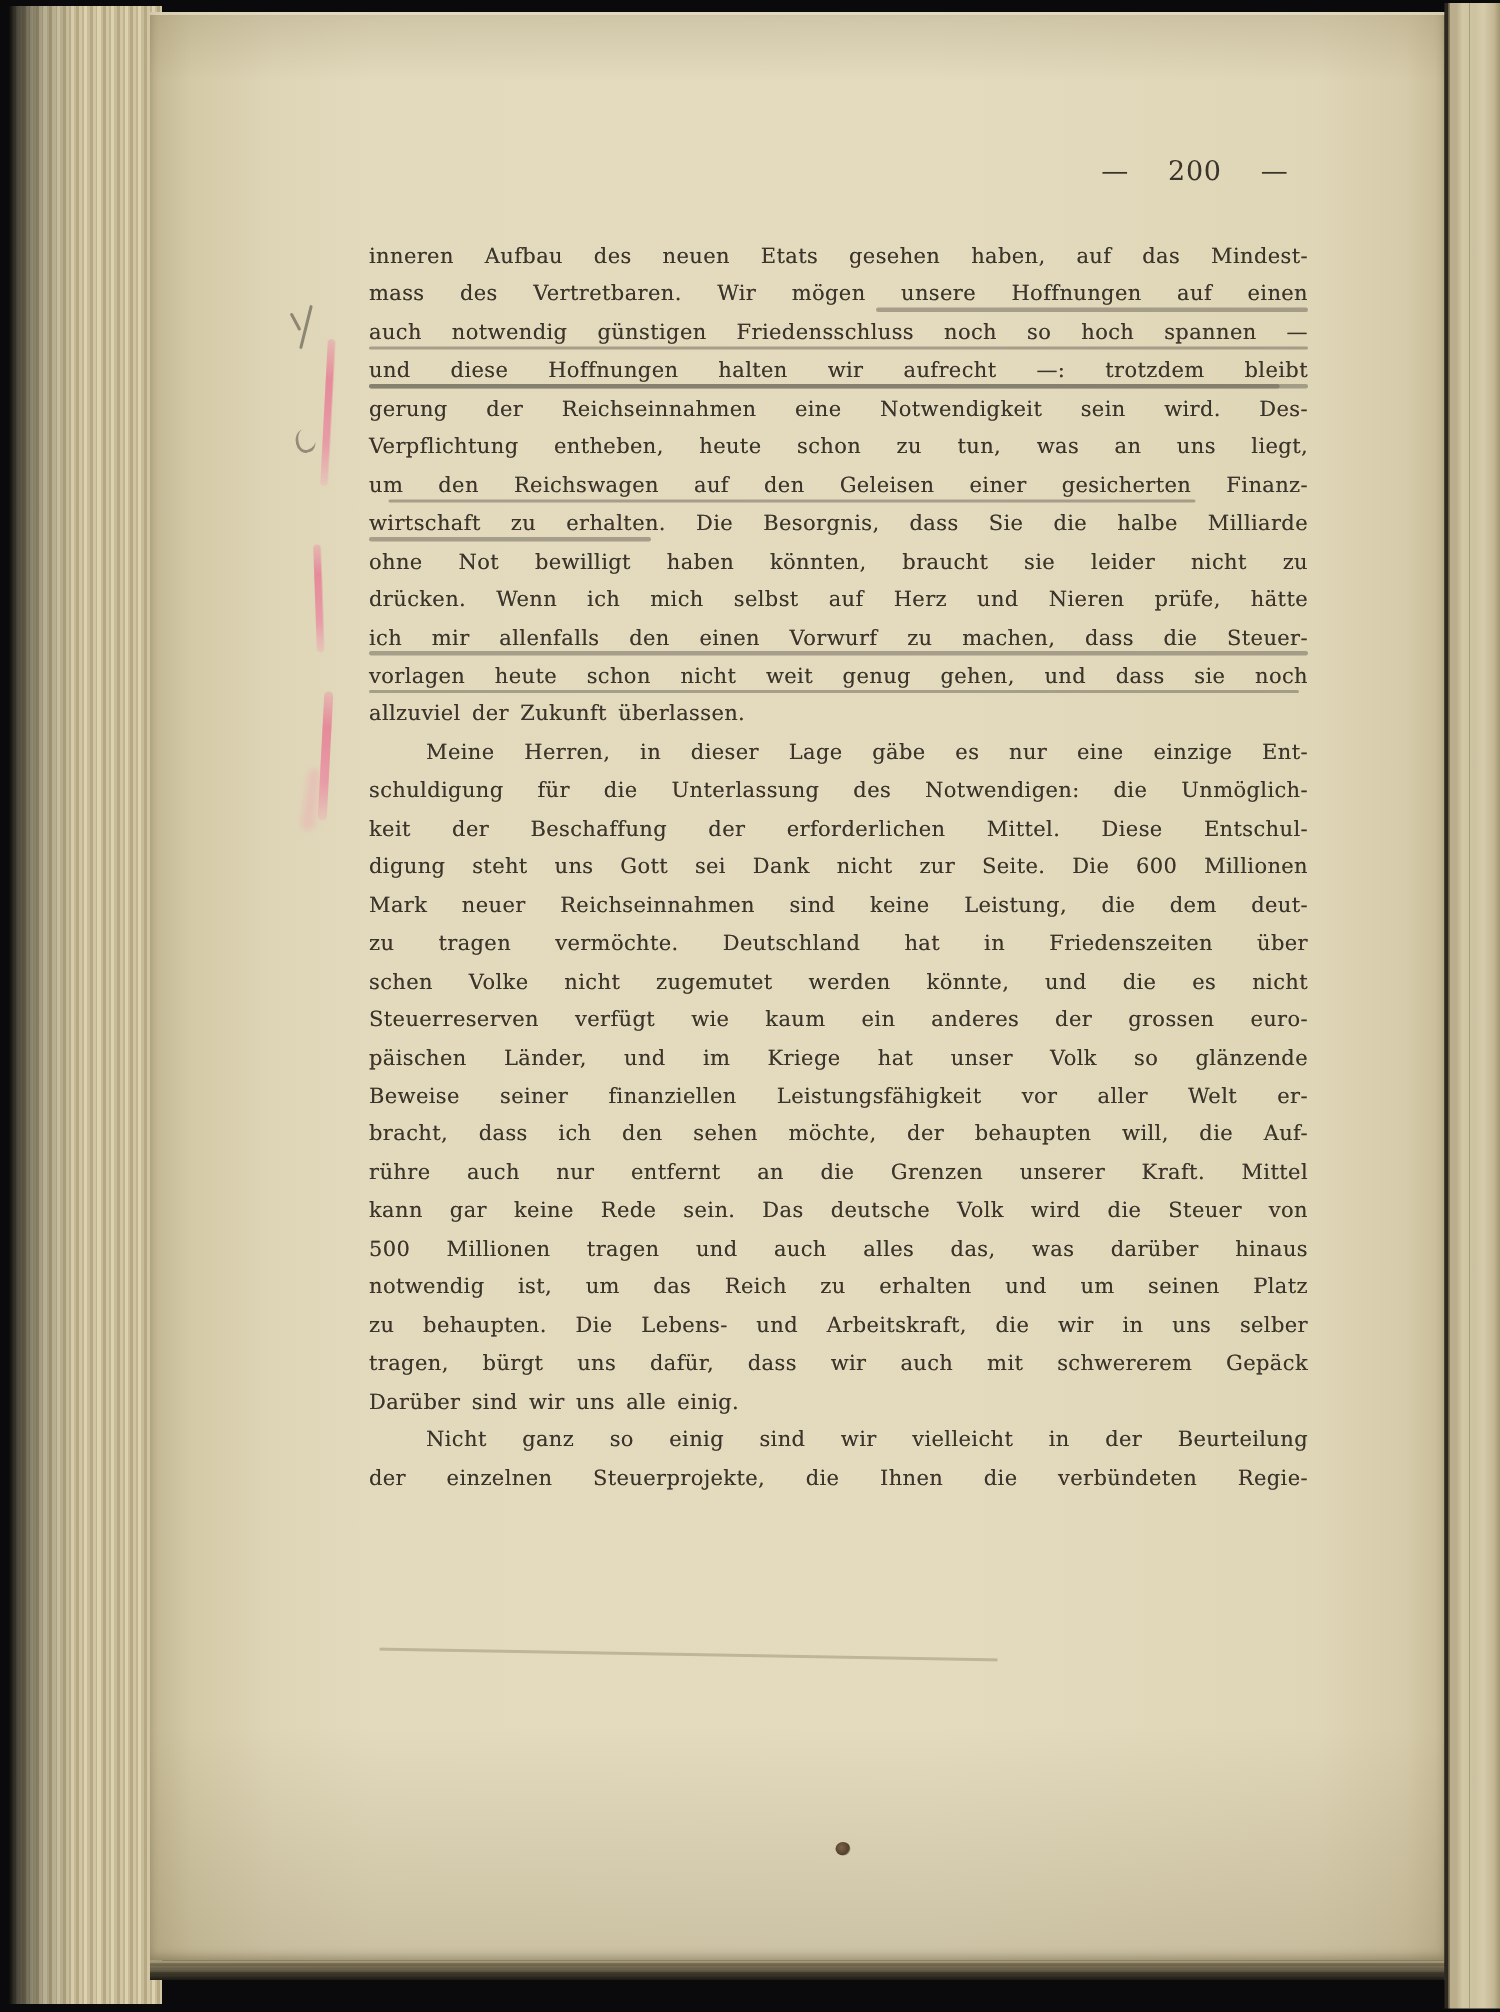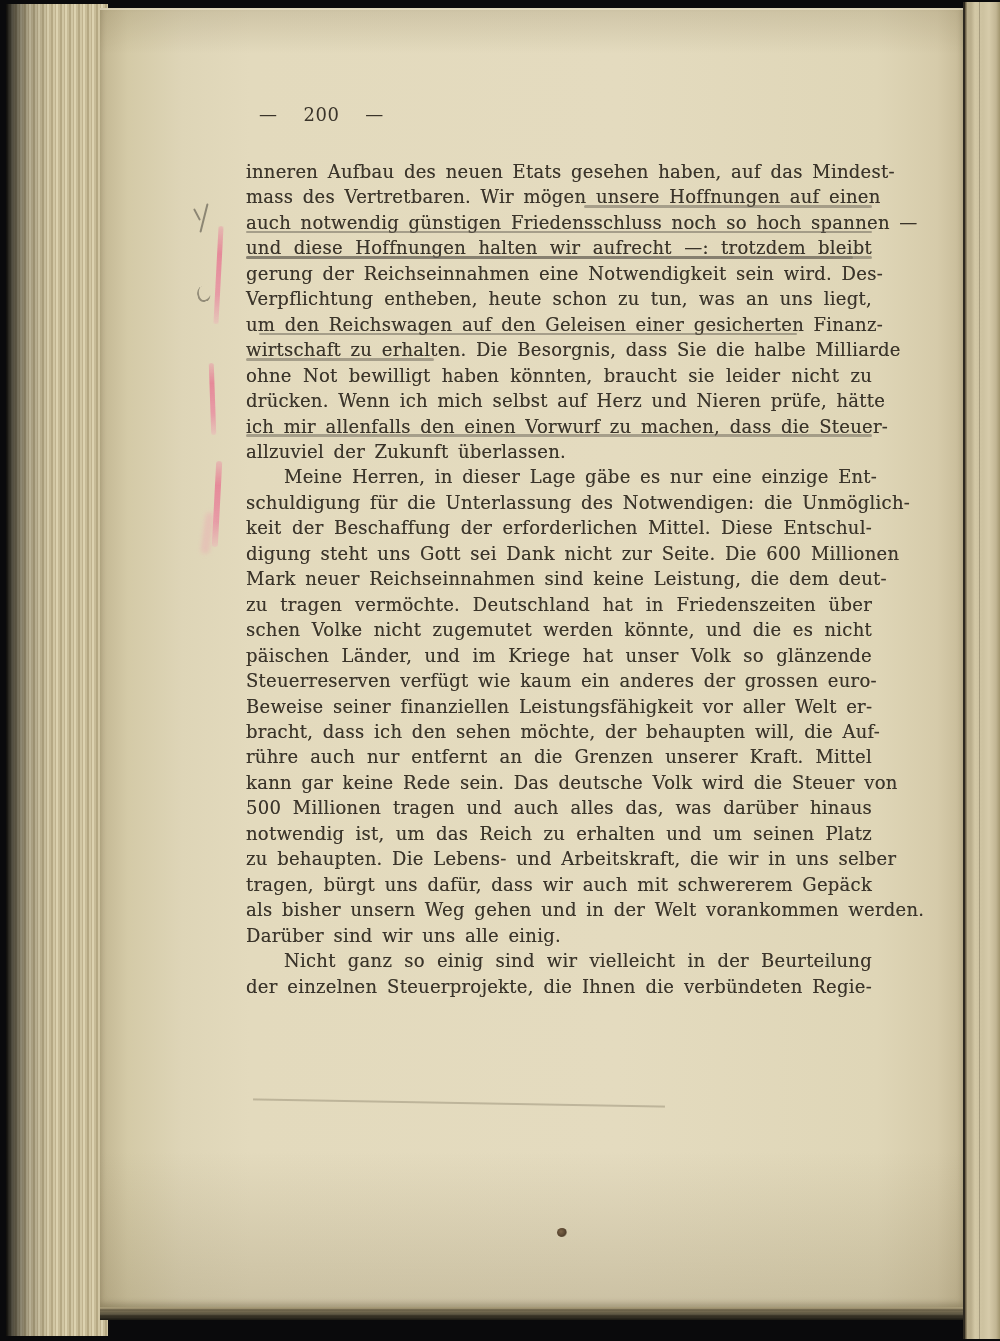--- a/index.html
+++ b/index.html
@@ -32,26 +32,26 @@
   }
   
   .page-right{
     position:absolute;left:963px;top:2px;width:37px;height:1337px;
     background:
       linear-gradient(90deg, rgba(0,0,0,0) 0 16px, rgba(90,80,60,.35) 16px 17px, rgba(0,0,0,0) 17px),
       linear-gradient(90deg,#2e2920 0 2px,#6a5f47 2px 3px,#baae8c 4px 8px,#d3c8a6 12px,#cdc2a0 20px,#d6cbaa 26px,#c2b694 33px,#a2966f 37px);
   }
   .page-number{
     position:absolute;left:246px;top:104px;width:626px;
-    text-align:left;font-size:18px;color:#3a342a;letter-spacing:.5px;
+    text-align:right;font-size:18px;color:#3a342a;letter-spacing:.5px;
   }
   .page-number span{margin:0 13px;}
   .text-block{
     position:absolute;left:246px;top:159px;width:626px;
-    font-size:18px;line-height:25.45px;color:#3a342a;
+    font-size:14px;line-height:25.45px;color:#3a342a;
     letter-spacing:.25px;word-spacing:.2em;
     text-shadow:0 0 .4px rgba(58,52,42,.55);
   }
   .paragraph{margin:0;}
   .line{
     position:relative;white-space:nowrap;
     text-align:justify;text-align-last:justify;
   }
   .line.last{text-align-last:left;}
   .line.indent{padding-left:38px;}
@@ -96,41 +96,41 @@
         <div class="line"><span>auch notwendig günstigen Friedensschluss noch so hoch spannen —</span><div class="pencil-underline" style="left: 0%; width: 100%;"></div></div>
         <div class="line"><span>und diese Hoffnungen halten wir aufrecht —: trotzdem bleibt</span><div class="pencil-underline" style="left: 0%; width: 100%;"></div></div>
         <div class="line"><div class="pencil-underline" style="left: 0%; width: 97%;"></div></div>
         <div class="line"><span>gerung der Reichseinnahmen eine Notwendigkeit sein wird. Des-</span></div>
         <div class="line"><span>Verpflichtung entheben, heute schon zu tun, was an uns liegt,</span></div>
         <div class="line"><span>um den Reichswagen auf den Geleisen einer gesicherten Finanz-</span><div class="pencil-underline" style="left: 2%; width: 86%;"></div></div>
         <div class="line"><span>wirtschaft zu erhalten. Die Besorgnis, dass Sie die halbe Milliarde</span><div class="pencil-underline" style="left: 0%; width: 30%;"></div></div>
         <div class="line"><span>ohne Not bewilligt haben könnten, braucht sie leider nicht zu</span></div>
         <div class="line"><span>drücken. Wenn ich mich selbst auf Herz und Nieren prüfe, hätte</span></div>
         <div class="line"><span>ich mir allenfalls den einen Vorwurf zu machen, dass die Steuer-</span><div class="pencil-underline" style="left: 0%; width: 100%;"></div></div>
+        <div class="line"><span>vorlagen heute schon nicht weit genug gehen, und dass sie noch</span><div class="pencil-underline" style="left: 0%; width: 99%;"></div></div>
         <div class="line last"><span>allzuviel der Zukunft überlassen.</span></div>
       </div>
       <div class="paragraph">
         <div class="line indent"><span>Meine Herren, in dieser Lage gäbe es nur eine einzige Ent-</span></div>
         <div class="line"><span>schuldigung für die Unterlassung des Notwendigen: die Unmöglich-</span></div>
         <div class="line"><span>keit der Beschaffung der erforderlichen Mittel. Diese Entschul-</span></div>
         <div class="line"><span>digung steht uns Gott sei Dank nicht zur Seite. Die 600 Millionen</span></div>
         <div class="line"><span>Mark neuer Reichseinnahmen sind keine Leistung, die dem deut-</span></div>
         <div class="line"><span>zu tragen vermöchte. Deutschland hat in Friedenszeiten über</span></div>
         <div class="line"><span>schen Volke nicht zugemutet werden könnte, und die es nicht</span></div>
+        <div class="line"><span>Steuerreserven verfügt wie kaum ein anderes der grossen euro-</span></div>
         <div class="line"><span>päischen Länder, und im Kriege hat unser Volk so glänzende</span></div>
-        <div class="line"><span>Steuerreserven verfügt wie kaum ein anderes der grossen euro-</span></div>
         <div class="line"><span>Beweise seiner finanziellen Leistungsfähigkeit vor aller Welt er-</span></div>
         <div class="line"><span>bracht, dass ich den sehen möchte, der behaupten will, die Auf-</span></div>
         <div class="line"><span>rühre auch nur entfernt an die Grenzen unserer Kraft. Mittel</span></div>
         <div class="line"><span>kann gar keine Rede sein. Das deutsche Volk wird die Steuer von</span></div>
         <div class="line"><span>500 Millionen tragen und auch alles das, was darüber hinaus</span></div>
         <div class="line"><span>notwendig ist, um das Reich zu erhalten und um seinen Platz</span></div>
         <div class="line"><span>zu behaupten. Die Lebens- und Arbeitskraft, die wir in uns selber</span></div>
         <div class="line"><span>tragen, bürgt uns dafür, dass wir auch mit schwererem Gepäck</span></div>
-        <div class="line"><span>als bisher unsern Weg gehen und in der Welt vorankommen werden.</span></div>
         <div class="line last"><span>Darüber sind wir uns alle einig.</span></div>
       </div>
       <div class="paragraph">
         <div class="line indent"><span>Nicht ganz so einig sind wir vielleicht in der Beurteilung</span></div>
         <div class="line"><span>der einzelnen Steuerprojekte, die Ihnen die verbündeten Regie-</span></div>
       </div>
     </div>
 
   <div>
       <div class="mark pencil-stroke" style="left: 203px; top: 203px; width: 2px; height: 30px; transform: rotate(14deg);"></div>

